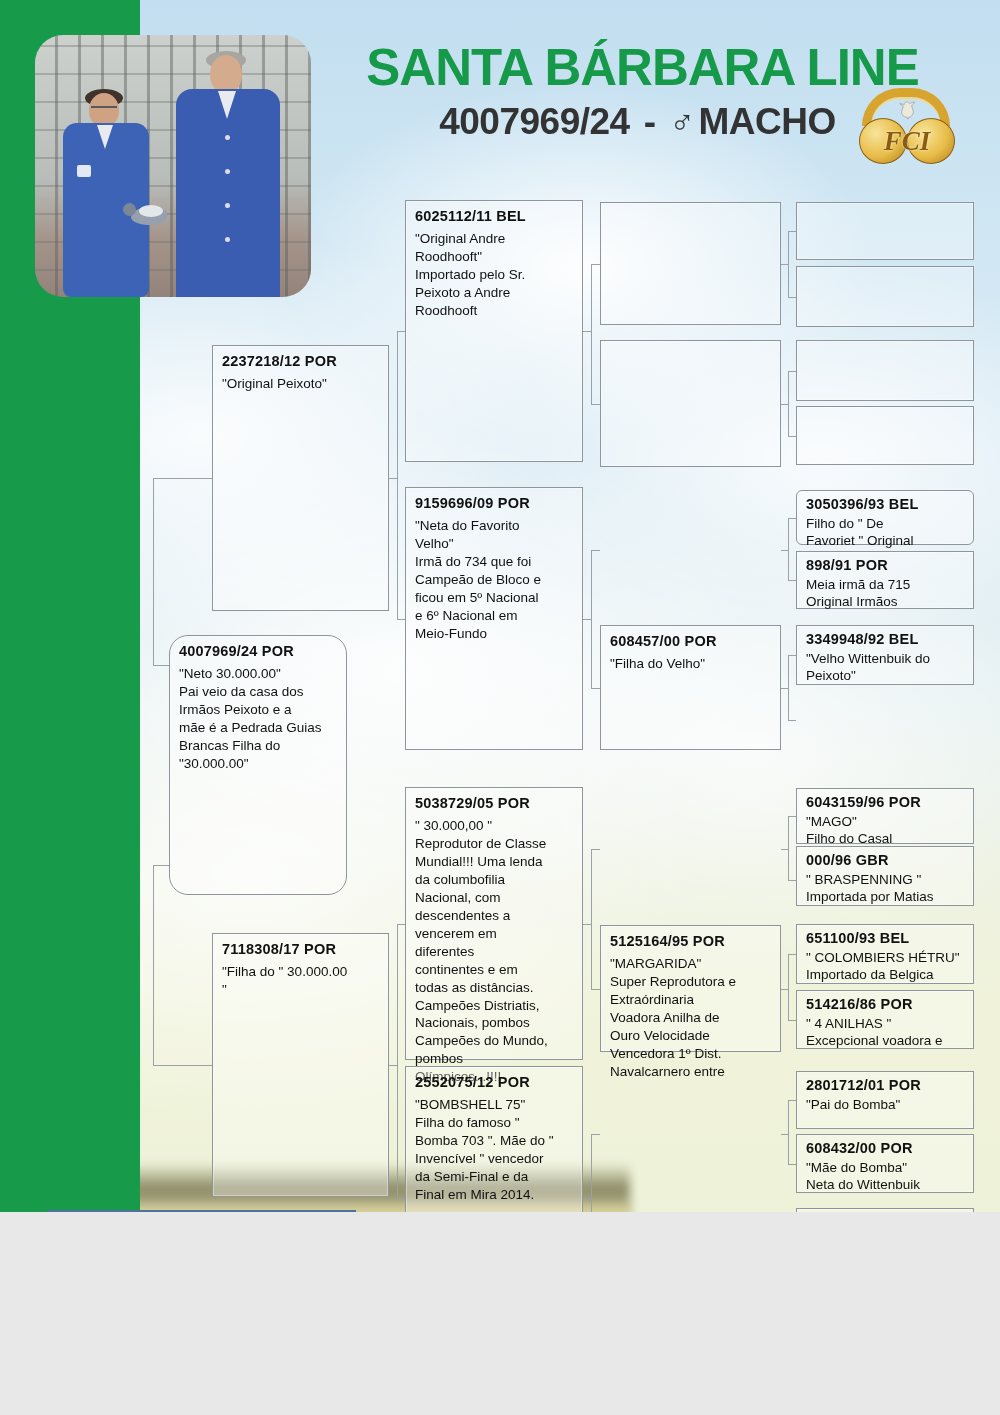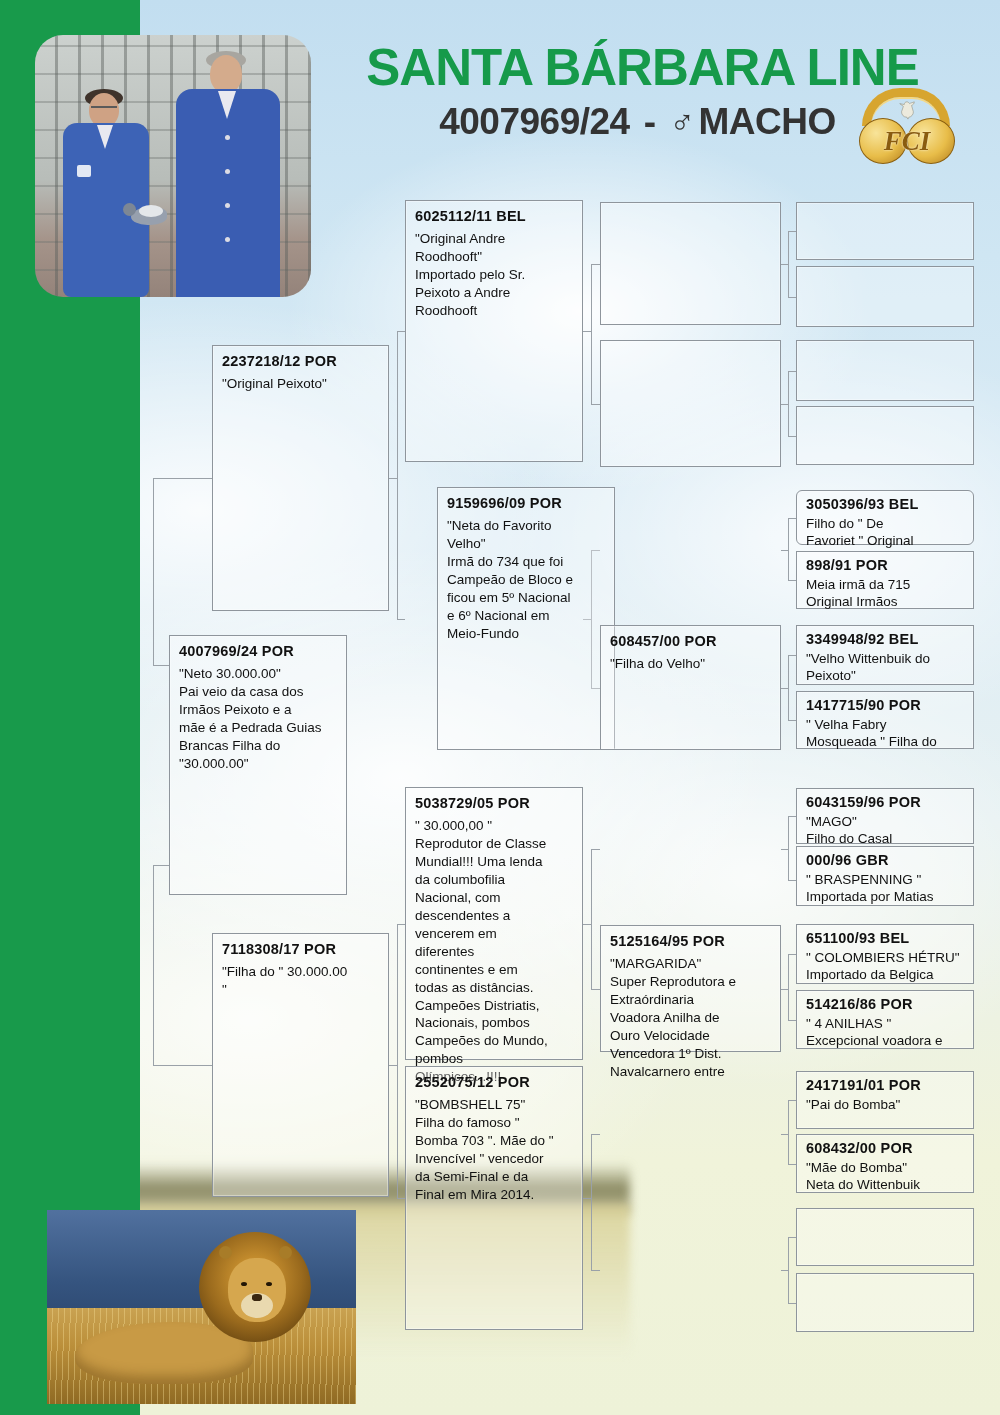--- a/index.html
+++ b/index.html
@@ -1,17 +1,17 @@
 <!DOCTYPE html>
 <html><head>
 <meta charset="utf-8">
 <style>
   html,body{margin:0;padding:0;background:#e8e8e8;}
   *{box-sizing:border-box;}
-  #page{position:relative;width:1000px;height:1415px;overflow:hidden;
+  #page{position:relative;width:1000px;height:1212px;overflow:hidden;
         font-family:"Liberation Sans",sans-serif;color:#111;}
   
   .sky{position:absolute;inset:0;z-index:0;background:
     radial-gradient(420px 260px at 58% 22%, rgba(255,255,255,.95), rgba(255,255,255,0) 70%),
     radial-gradient(500px 300px at 20% 36%, rgba(255,255,255,.85), rgba(255,255,255,0) 70%),
     radial-gradient(460px 280px at 82% 38%, rgba(255,255,255,.8), rgba(255,255,255,0) 70%),
     radial-gradient(520px 320px at 40% 55%, rgba(255,255,255,.9), rgba(255,255,255,0) 72%),
     radial-gradient(480px 300px at 75% 62%, rgba(255,255,255,.75), rgba(255,255,255,0) 70%),
     radial-gradient(600px 340px at 25% 72%, rgba(255,255,255,.8), rgba(255,255,255,0) 75%),
     linear-gradient(180deg,#c2def0 0%,#cfe6f3 18%,#dcecf5 38%,#e7f1f2 58%,#edf2e2 72%,#f0f3da 82%,#eef2d8 100%);}
@@ -191,21 +191,21 @@
       <div class="cline" style="left: 788px; top: 954px; width: 8px; height: 1px;"></div>
       <div class="cline" style="left: 788px; top: 1020px; width: 8px; height: 1px;"></div>
       <div class="cline" style="left: 781px; top: 1134px; width: 7px; height: 1px;"></div>
       <div class="cline" style="left: 788px; top: 1100px; width: 1px; height: 64px;"></div>
       <div class="cline" style="left: 788px; top: 1100px; width: 8px; height: 1px;"></div>
       <div class="cline" style="left: 788px; top: 1164px; width: 8px; height: 1px;"></div>
       <div class="cline" style="left: 781px; top: 1270px; width: 7px; height: 1px;"></div>
       <div class="cline" style="left: 788px; top: 1237px; width: 1px; height: 66px;"></div>
       <div class="cline" style="left: 788px; top: 1237px; width: 8px; height: 1px;"></div>
       <div class="cline" style="left: 788px; top: 1303px; width: 8px; height: 1px;"></div>
-      <div class="box" style="left: 169px; top: 635px; width: 178px; height: 260px;">
+      <div class="box" style="left: 169px; top: 635px; width: 178px; height: 260px; border-radius: 19px;">
         <div class="ring">4007969/24 POR</div>
         <div class="notes">"Neto 30.000.00"
 Pai veio da casa dos
 Irmãos Peixoto e a
 mãe é a Pedrada Guias
 Brancas Filha do
 "30.000.00"</div>
       </div>
       <div class="box" style="left: 212px; top: 345px; width: 177px; height: 266px;">
         <div class="ring">2237218/12 POR</div>
@@ -217,21 +217,21 @@
 "</div>
       </div>
       <div class="box" style="left: 405px; top: 200px; width: 178px; height: 262px;">
         <div class="ring">6025112/11 BEL</div>
         <div class="notes">"Original Andre
 Roodhooft"
 Importado pelo Sr.
 Peixoto a Andre
 Roodhooft</div>
       </div>
-      <div class="box" style="left: 405px; top: 487px; width: 178px; height: 263px; margin-left: 32px;">
+      <div class="box" style="left: 405px; top: 487px; width: 178px; height: 263px;">
         <div class="ring">9159696/09 POR</div>
         <div class="notes">"Neta do Favorito
 Velho"
 Irmã do 734 que foi
 Campeão de Bloco e
 ficou em 5º Nacional
 e 6º Nacional em
 Meio-Fundo</div>
       </div>
       <div class="box" style="left: 405px; top: 787px; width: 178px; height: 273px;">
@@ -289,25 +289,20 @@
       <div class="box small" style="left: 796px; top: 551px; width: 178px; height: 58px;">
         <div class="ring">898/91 POR</div>
         <div class="notes">Meia irmã da 715
 Original Irmãos</div>
       </div>
       <div class="box small" style="left: 796px; top: 625px; width: 178px; height: 60px;">
         <div class="ring">3349948/92 BEL</div>
         <div class="notes">"Velho Wittenbuik do
 Peixoto"</div>
       </div>
-      <div class="box small" style="left: 796px; top: 691px; width: 178px; height: 58px;">
-        <div class="ring">1417715/90 POR</div>
-        <div class="notes">" Velha Fabry
-Mosqueada " Filha do</div>
-      </div>
       <div class="box small" style="left: 796px; top: 788px; width: 178px; height: 56px;">
         <div class="ring">6043159/96 POR</div>
         <div class="notes">"MAGO"
 Filho do Casal</div>
       </div>
       <div class="box small" style="left: 796px; top: 846px; width: 178px; height: 60px;">
         <div class="ring">000/96 GBR</div>
         <div class="notes">" BRASPENNING "
 Importada por Matias</div>
       </div>
@@ -315,21 +310,21 @@
         <div class="ring">651100/93 BEL</div>
         <div class="notes">" COLOMBIERS HÉTRU"
 Importado da Belgica</div>
       </div>
       <div class="box small" style="left: 796px; top: 990px; width: 178px; height: 59px;">
         <div class="ring">514216/86 POR</div>
         <div class="notes">" 4 ANILHAS "
 Excepcional voadora e</div>
       </div>
       <div class="box small" style="left: 796px; top: 1071px; width: 178px; height: 58px;">
-        <div class="ring">2417191/01 POR</div>
+        <div class="ring">2801712/01 POR</div>
         <div class="notes">"Pai do Bomba"</div>
       </div>
       <div class="box small" style="left: 796px; top: 1134px; width: 178px; height: 59px;">
         <div class="ring">608432/00 POR</div>
         <div class="notes">"Mãe do Bomba"
 Neta do Wittenbuik</div>
       </div>
       <div class="box small" style="left: 796px; top: 1208px; width: 178px; height: 58px;"></div>
       <div class="box small" style="left: 796px; top: 1273px; width: 178px; height: 59px;"></div>
     </div>

